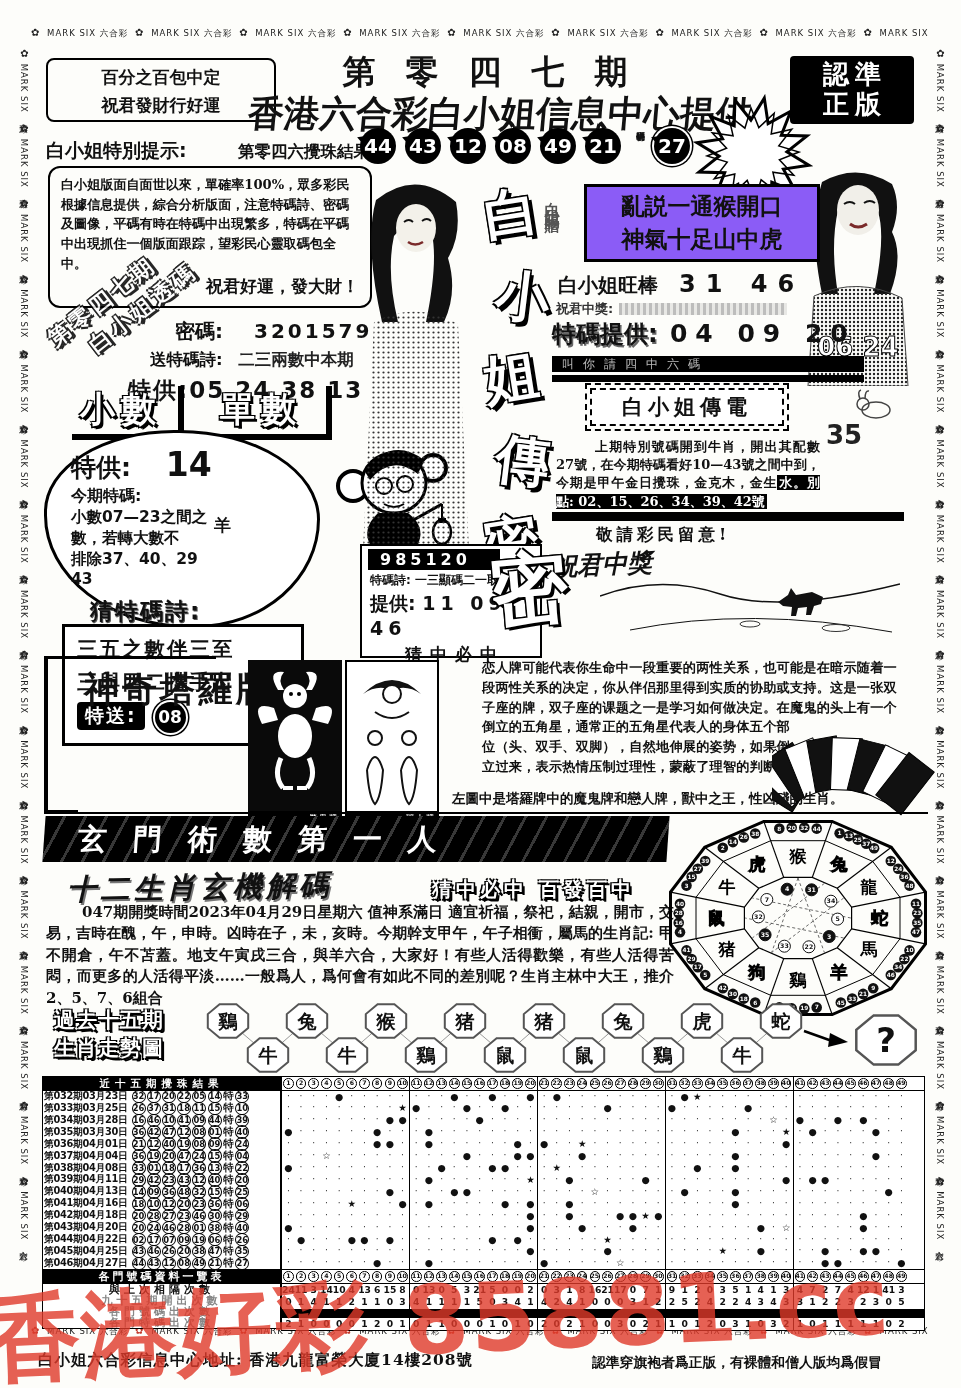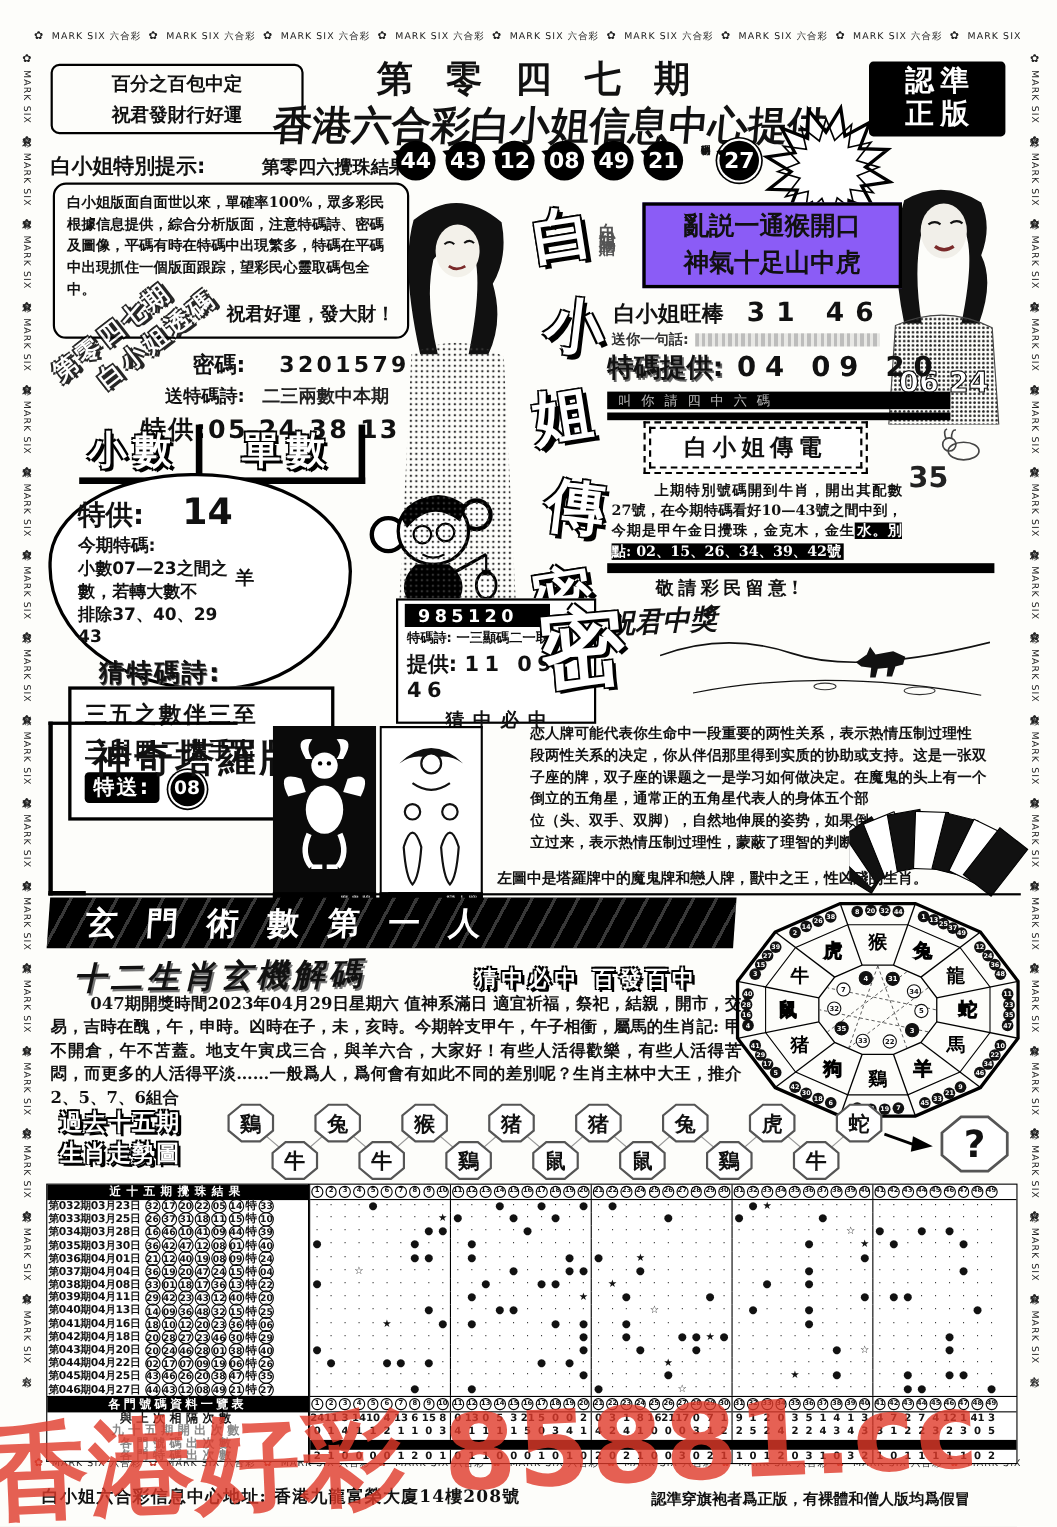--- a/index.html
+++ b/index.html
@@ -279,21 +279,21 @@
   <div class="abs vert-label">白小姐賜贈</div>
   <div class="abs poem-box">
     <div>亂説一通猴開口</div>
     <div>神氣十足山中虎</div>
   </div>
   <div class="abs wang-line">
     <span>白小姐旺棒</span>
     <b>31 46</b>
   </div>
   <div class="abs phrase-line">
-    <span>送你一句話:</span>
+    <span>祝君中獎:</span>
     <span class="smudge"></span>
   </div>
   <div class="abs tema-line">
     <span>特碼提供:</span>
     <b>04 09 20</b>
   </div>
   <div class="abs bar1">叫你請四中六碼</div>
   <div class="abs bar2"></div>
 
   <div class="abs tele-box">白小姐傳電</div>
@@ -361,21 +361,21 @@
         <circle cx="30" cy="78" r="7" fill="none" stroke="#111" stroke-width="2"></circle>
         <path d="M22 110 q8 -26 16 0 q-2 28 -8 34 q-6 -6 -8 -34" fill="none" stroke="#111" stroke-width="2"></path>
         <circle cx="64" cy="78" r="7" fill="none" stroke="#111" stroke-width="2"></circle>
         <path d="M56 110 q8 -26 16 0 q-2 28 -8 34 q-6 -6 -8 -34" fill="none" stroke="#111" stroke-width="2"></path>
         <path d="M8 152 h78" stroke="#111" stroke-width="2"></path>
       </svg>
       <div class="card-cap">戀人牌</div>
     </div>
   </div>
   <div class="abs tarot-text">
-      <div class="tline">恋人牌可能代表你生命中一段重要的两性关系，表示热情压制过理性</div>
+      <div class="tline">恋人牌可能代表你生命中一段重要的两性关系，也可能是在暗示随着一</div>
       <div class="tline">段两性关系的决定，你从伴侣那里得到实质的协助或支持。这是一张双</div>
       <div class="tline">子座的牌，双子座的课题之一是学习如何做决定。在魔鬼的头上有一个</div>
       <div class="tline">倒立的五角星，通常正的五角星代表人的身体五个部</div>
       <div class="tline">位（头、双手、双脚），自然地伸展的姿势，如果倒</div>
       <div class="tline">立过来，表示热情压制过理性，蒙蔽了理智的判断力。</div>
     </div>
   <svg class="abs fan" width="168" height="132" viewBox="0 0 168 132">
     <g>
       <g transform="rotate(-58 30 118)">
           <rect x="18" y="62" width="30" height="52" fill="#111" stroke="#000"></rect>

